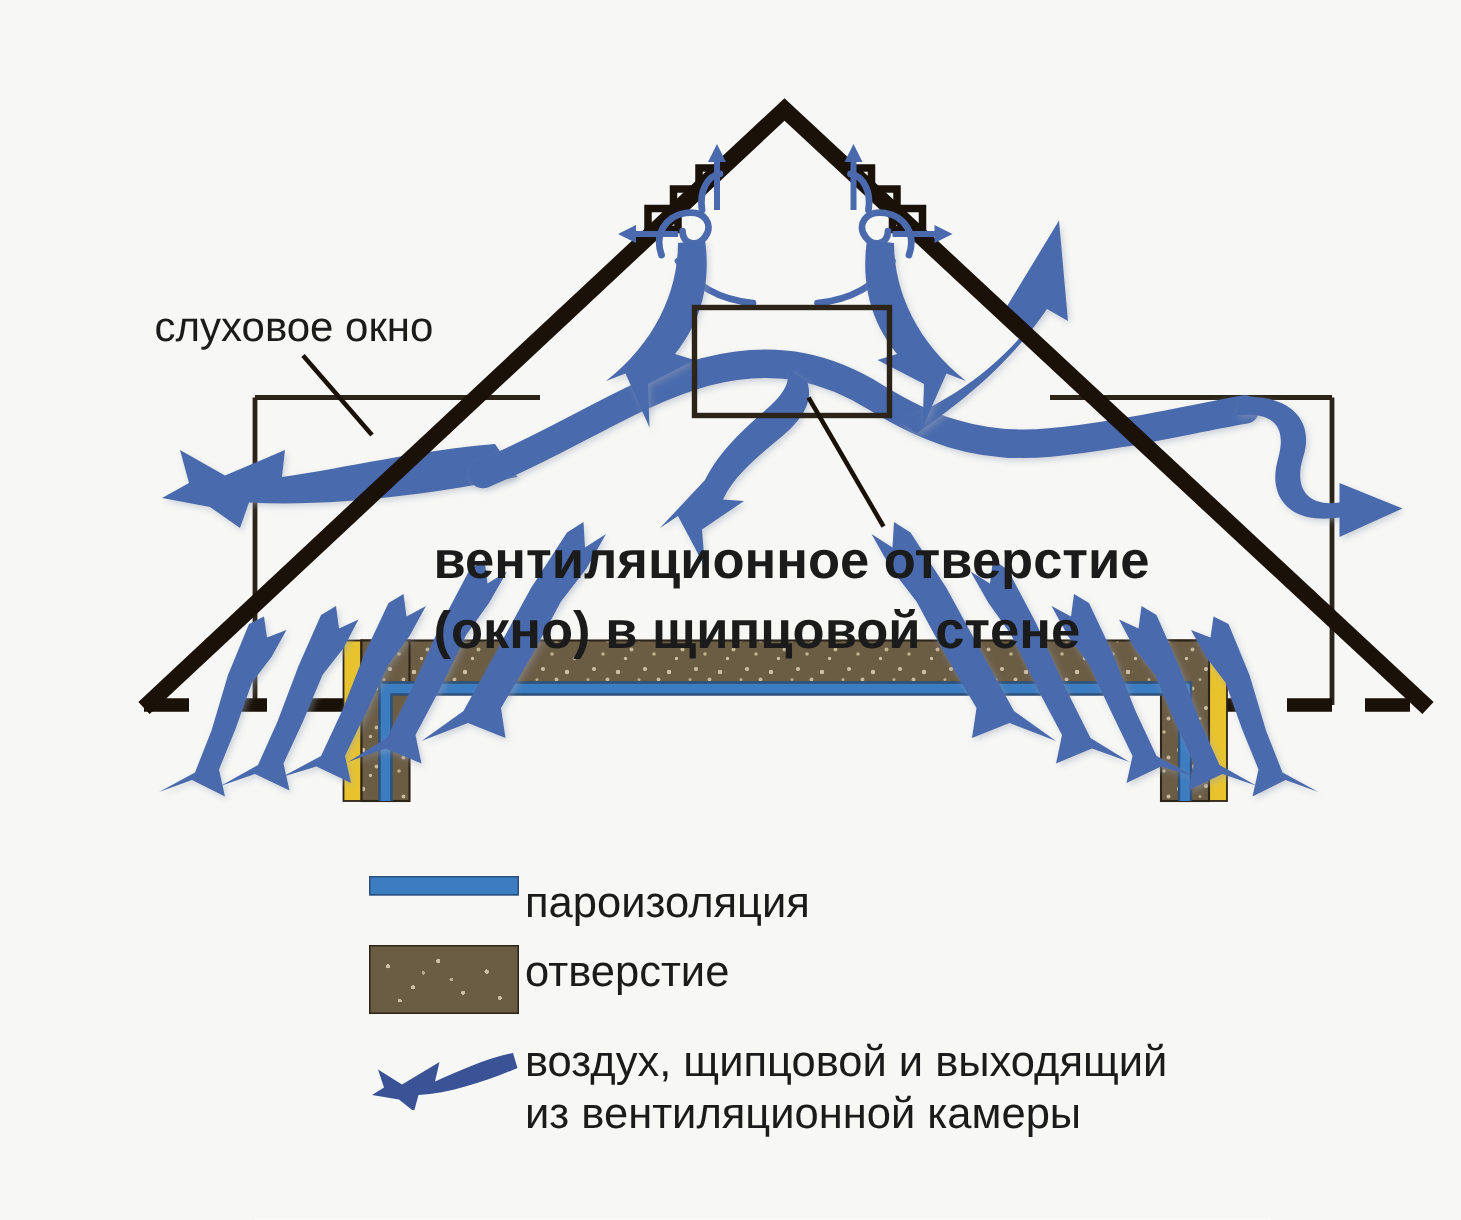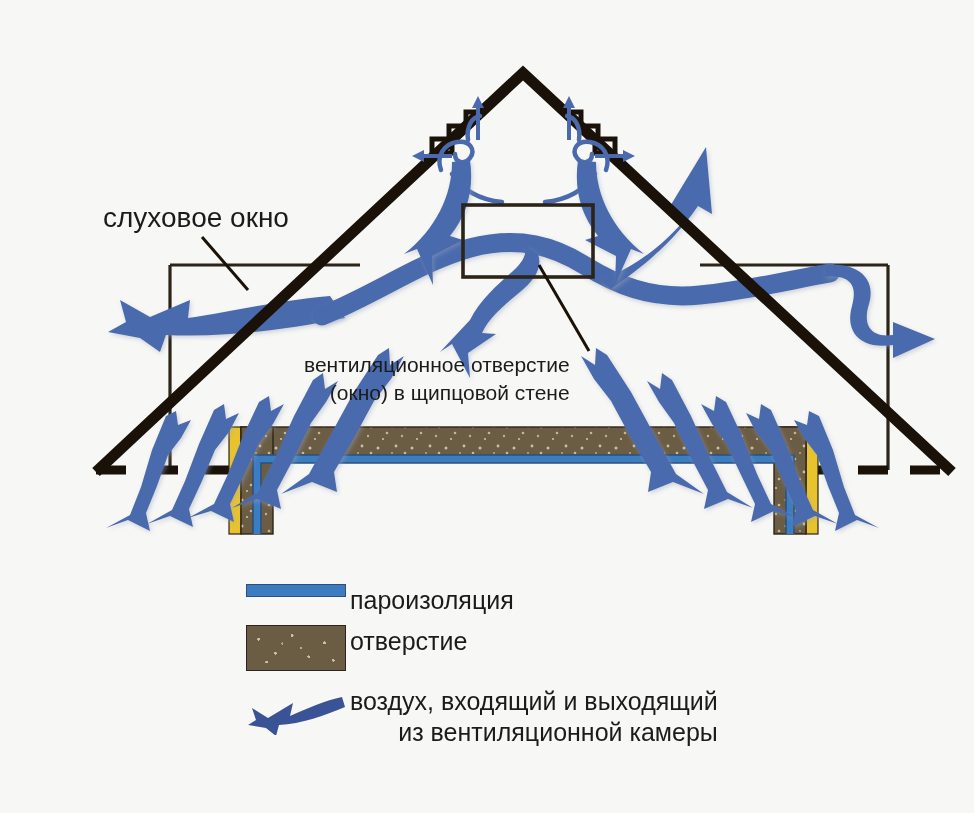--- a/index.html
+++ b/index.html
@@ -35,34 +35,34 @@
     font-weight: 400;
     letter-spacing: 0.2px;
     text-transform: uppercase;
     white-space: pre-line;
   }
   
   .callout {
     position: absolute;
     color: #1b1b1b;
     font-weight: 400;
-    text-align: right;
   }
   #label-dormer {
     left: 103px;
     top: 201px;
     font-size: 28px;
     line-height: 1.2;
   }
   #label-gable-vent {
-    left: 304px;
+    left: 289px;
     top: 351px;
-    font-size: 21px;
+    font-size: 35px;
     line-height: 1.33;
     white-space: pre-line;
+    font-weight: bold;
   }
   
   .legend {
     position: absolute;
     left: 246px;
     top: 584px;
     width: 720px;
   }
   .legend-row {
     display: flex;
@@ -70,26 +70,25 @@
     margin-bottom: 10px;
   }
   .legend-swatch {
     width: 104px;
     flex: 0 0 104px;
     display: flex;
     align-items: center;
     justify-content: flex-start;
   }
   .legend-text {
-    font-size: 25px;
+    font-size: 29px;
     line-height: 1.21;
     color: #1b1b1b;
     white-space: pre-line;
     padding-top: 1px;
-    text-align: right;
   }
   
   .sw-vapour {
     width: 100px;
     height: 13px;
     background: #3c7cc0;
     border: 1.5px solid #2d4f7a;
     box-sizing: border-box;
   }
   
@@ -327,19 +326,19 @@
     <div class="legend-row legend-row-air">
       <div class="legend-swatch">
         <svg width="100" height="44" viewBox="0 0 100 44">
           <path d="M96 6
                    C 80 9, 60 18, 44 25
                    L 47 12 L 22 27 L 6 17 L 10 29 L 2 34
                    L 20 37 L 30 45 L 33 34
                    C 55 33, 80 24, 99 16 Z" fill="#3a5296"></path>
         </svg>
       </div>
-      <div class="legend-text">воздух, входящий и выходящий
+      <div class="legend-text">воздух, щипцовой и выходящий
 из вентиляционной камеры</div>
     </div>
 
   </div>
 
 </div>
 
 </body></html>

